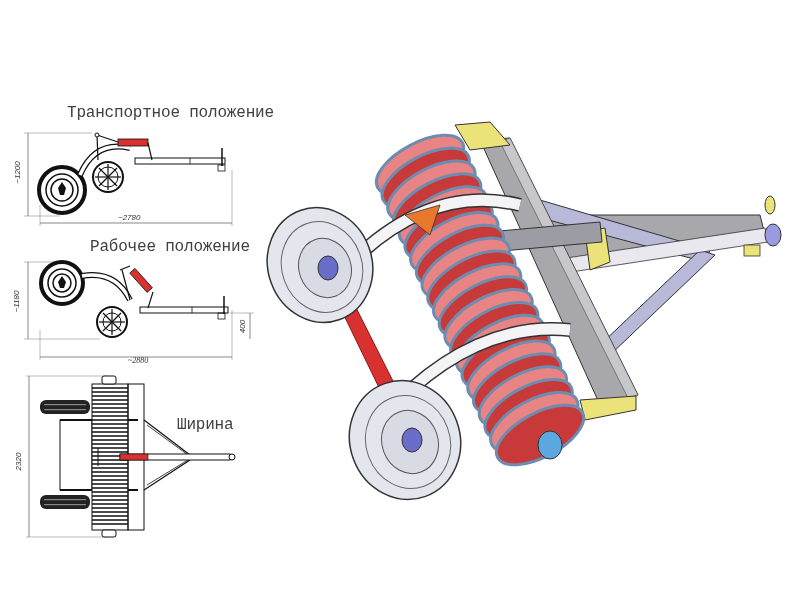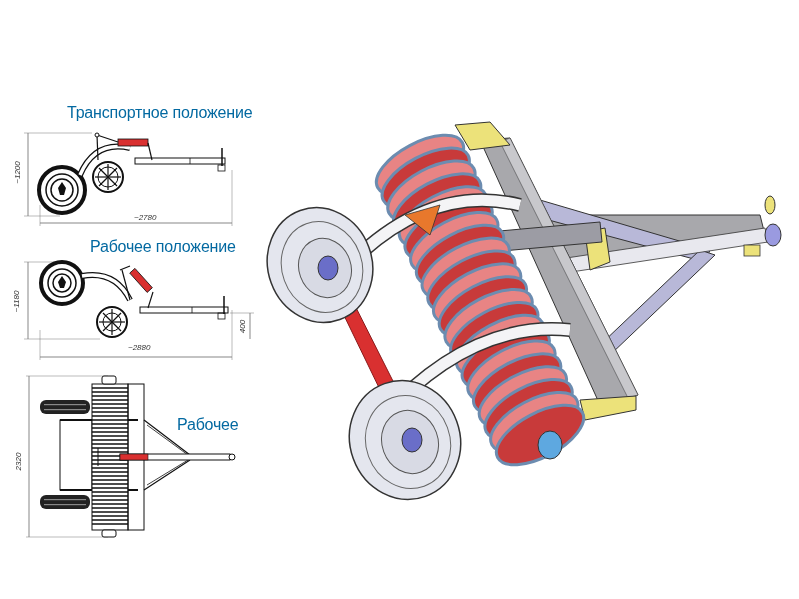--- a/index.html
+++ b/index.html
@@ -1,18 +1,18 @@
 <!DOCTYPE html>
 <html><head>
 <meta charset="utf-8">
 <style>
   html, body { margin: 0; padding: 0; background: #ffffff; }
   body { width: 799px; height: 599px; position: relative; overflow: hidden;
          font-family: "Liberation Sans", sans-serif; }
-  .label { position: absolute; font-family: Liberation Sans, sans-serif; color: #0369a1;
+  .label { position: absolute; font-family: Liberation Mono, monospace; color: #404040;
            font-size: 16px; white-space: nowrap; letter-spacing: -0.2px; }
   .dim { position: absolute; font-family: "Liberation Sans", sans-serif; font-style: italic;
          font-size: 8px; color: #333; white-space: nowrap; }
   .vert { transform: rotate(-90deg); transform-origin: center center; }
   svg { position: absolute; left: 0; top: 0; }
 </style>
 </head>
 <body>
 
 <svg width="799" height="599" viewBox="0 0 799 599">
@@ -233,22 +233,22 @@
       <ellipse cx="408" cy="442" rx="42" ry="47" transform="rotate(-20 408 442)" fill="none" stroke="#666" stroke-width="1"></ellipse>
       <ellipse cx="410" cy="442" rx="28" ry="32" transform="rotate(-20 410 442)" fill="#d8dae4" stroke="#555" stroke-width="1"></ellipse>
       <ellipse cx="412" cy="440" rx="10" ry="12" fill="#6a6ec8" stroke="#333" stroke-width="1"></ellipse>
     </g>
     <ellipse cx="550" cy="445" rx="12" ry="14" fill="#5ea8e0" stroke="#333" stroke-width="1"></ellipse>
   </g>
 </svg>
 
 <div class="label" style="left:67px; top:104px;">Транспортное положение</div>
 <div class="label" style="left:90px; top:238px;">Рабочее положение</div>
-<div class="label" style="left:177px; top:416px;">Рабочее</div>
+<div class="label" style="left:177px; top:416px;">Ширина</div>
 
 <div class="dim vert" style="left:6px; top:168px;">~1200</div>
-<div class="dim" style="left:134px; top:213px;">~2780</div>
+<div class="dim" style="left:118px; top:213px;">~2780</div>
 
 <div class="dim vert" style="left:6px; top:297px;">~1180</div>
-<div class="dim" style="left:128px; top:343px;">~2880</div>
+<div class="dim" style="left:128px; top:356px;font-family:Liberation Serif, serif;">~2880</div>
 <div class="dim vert" style="left:236px; top:322px;">400</div>
 
 <div class="dim vert" style="left:10px; top:457px;">2320</div>
 
 </body></html>

